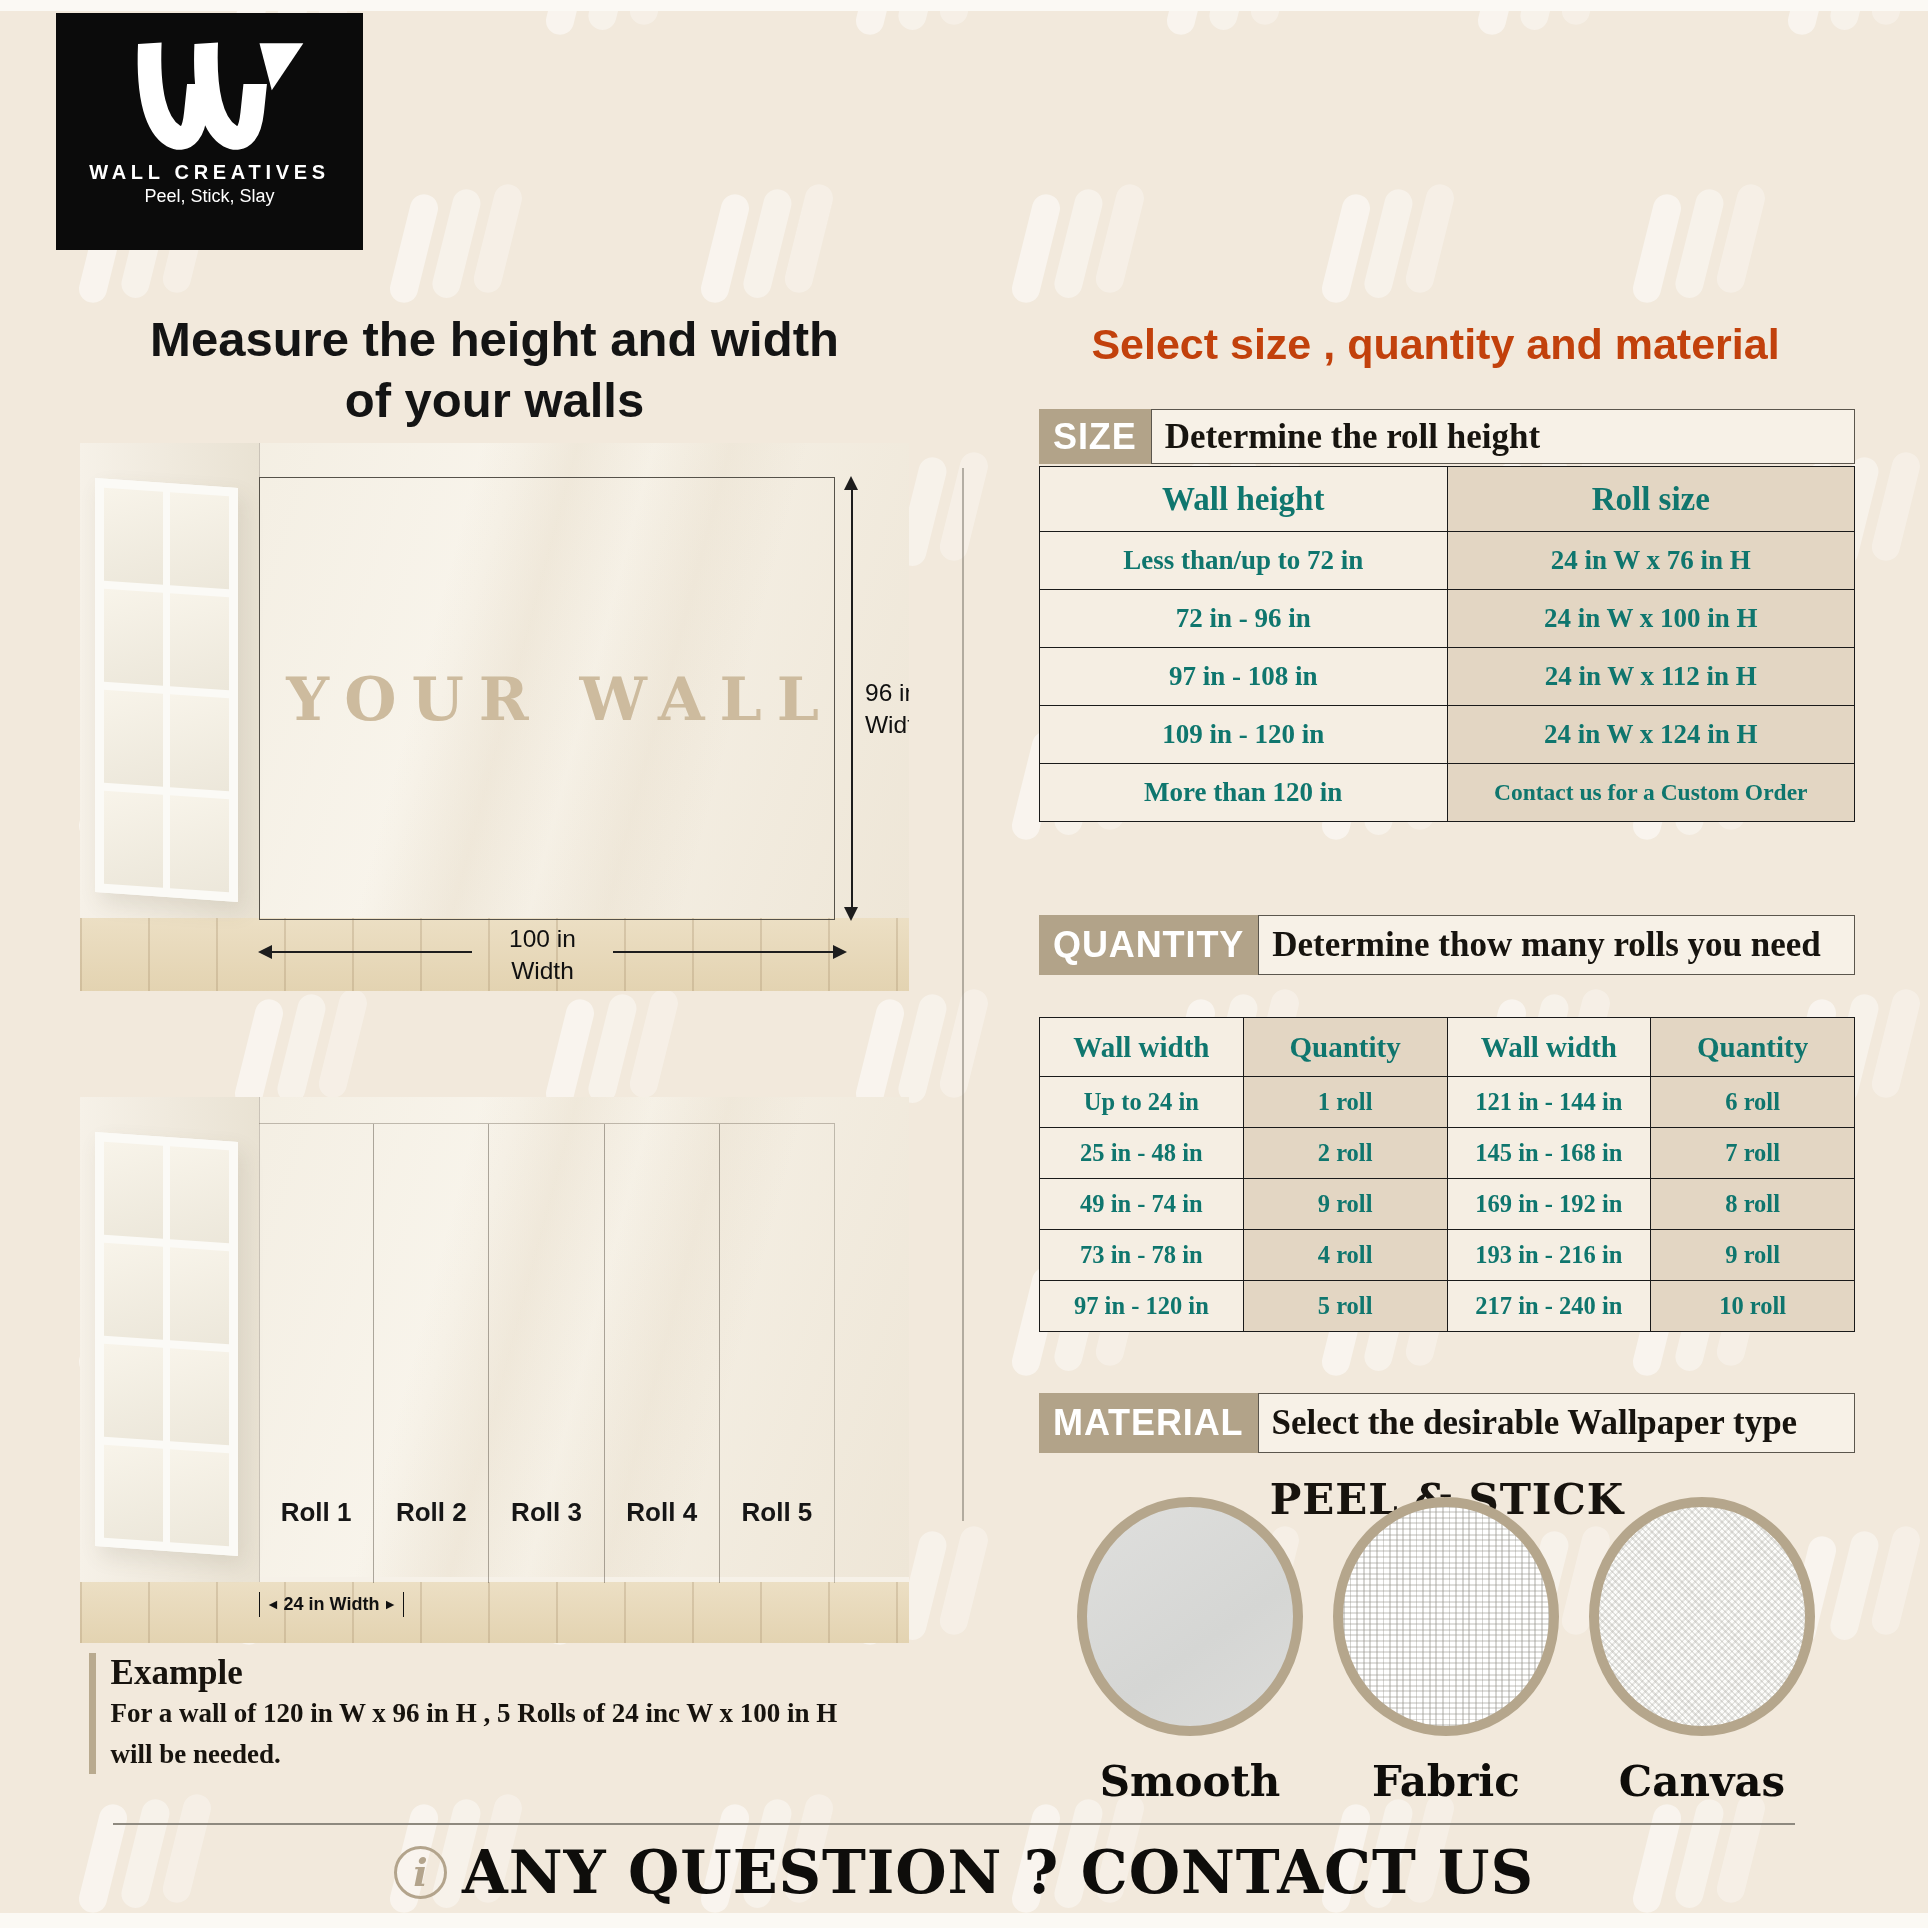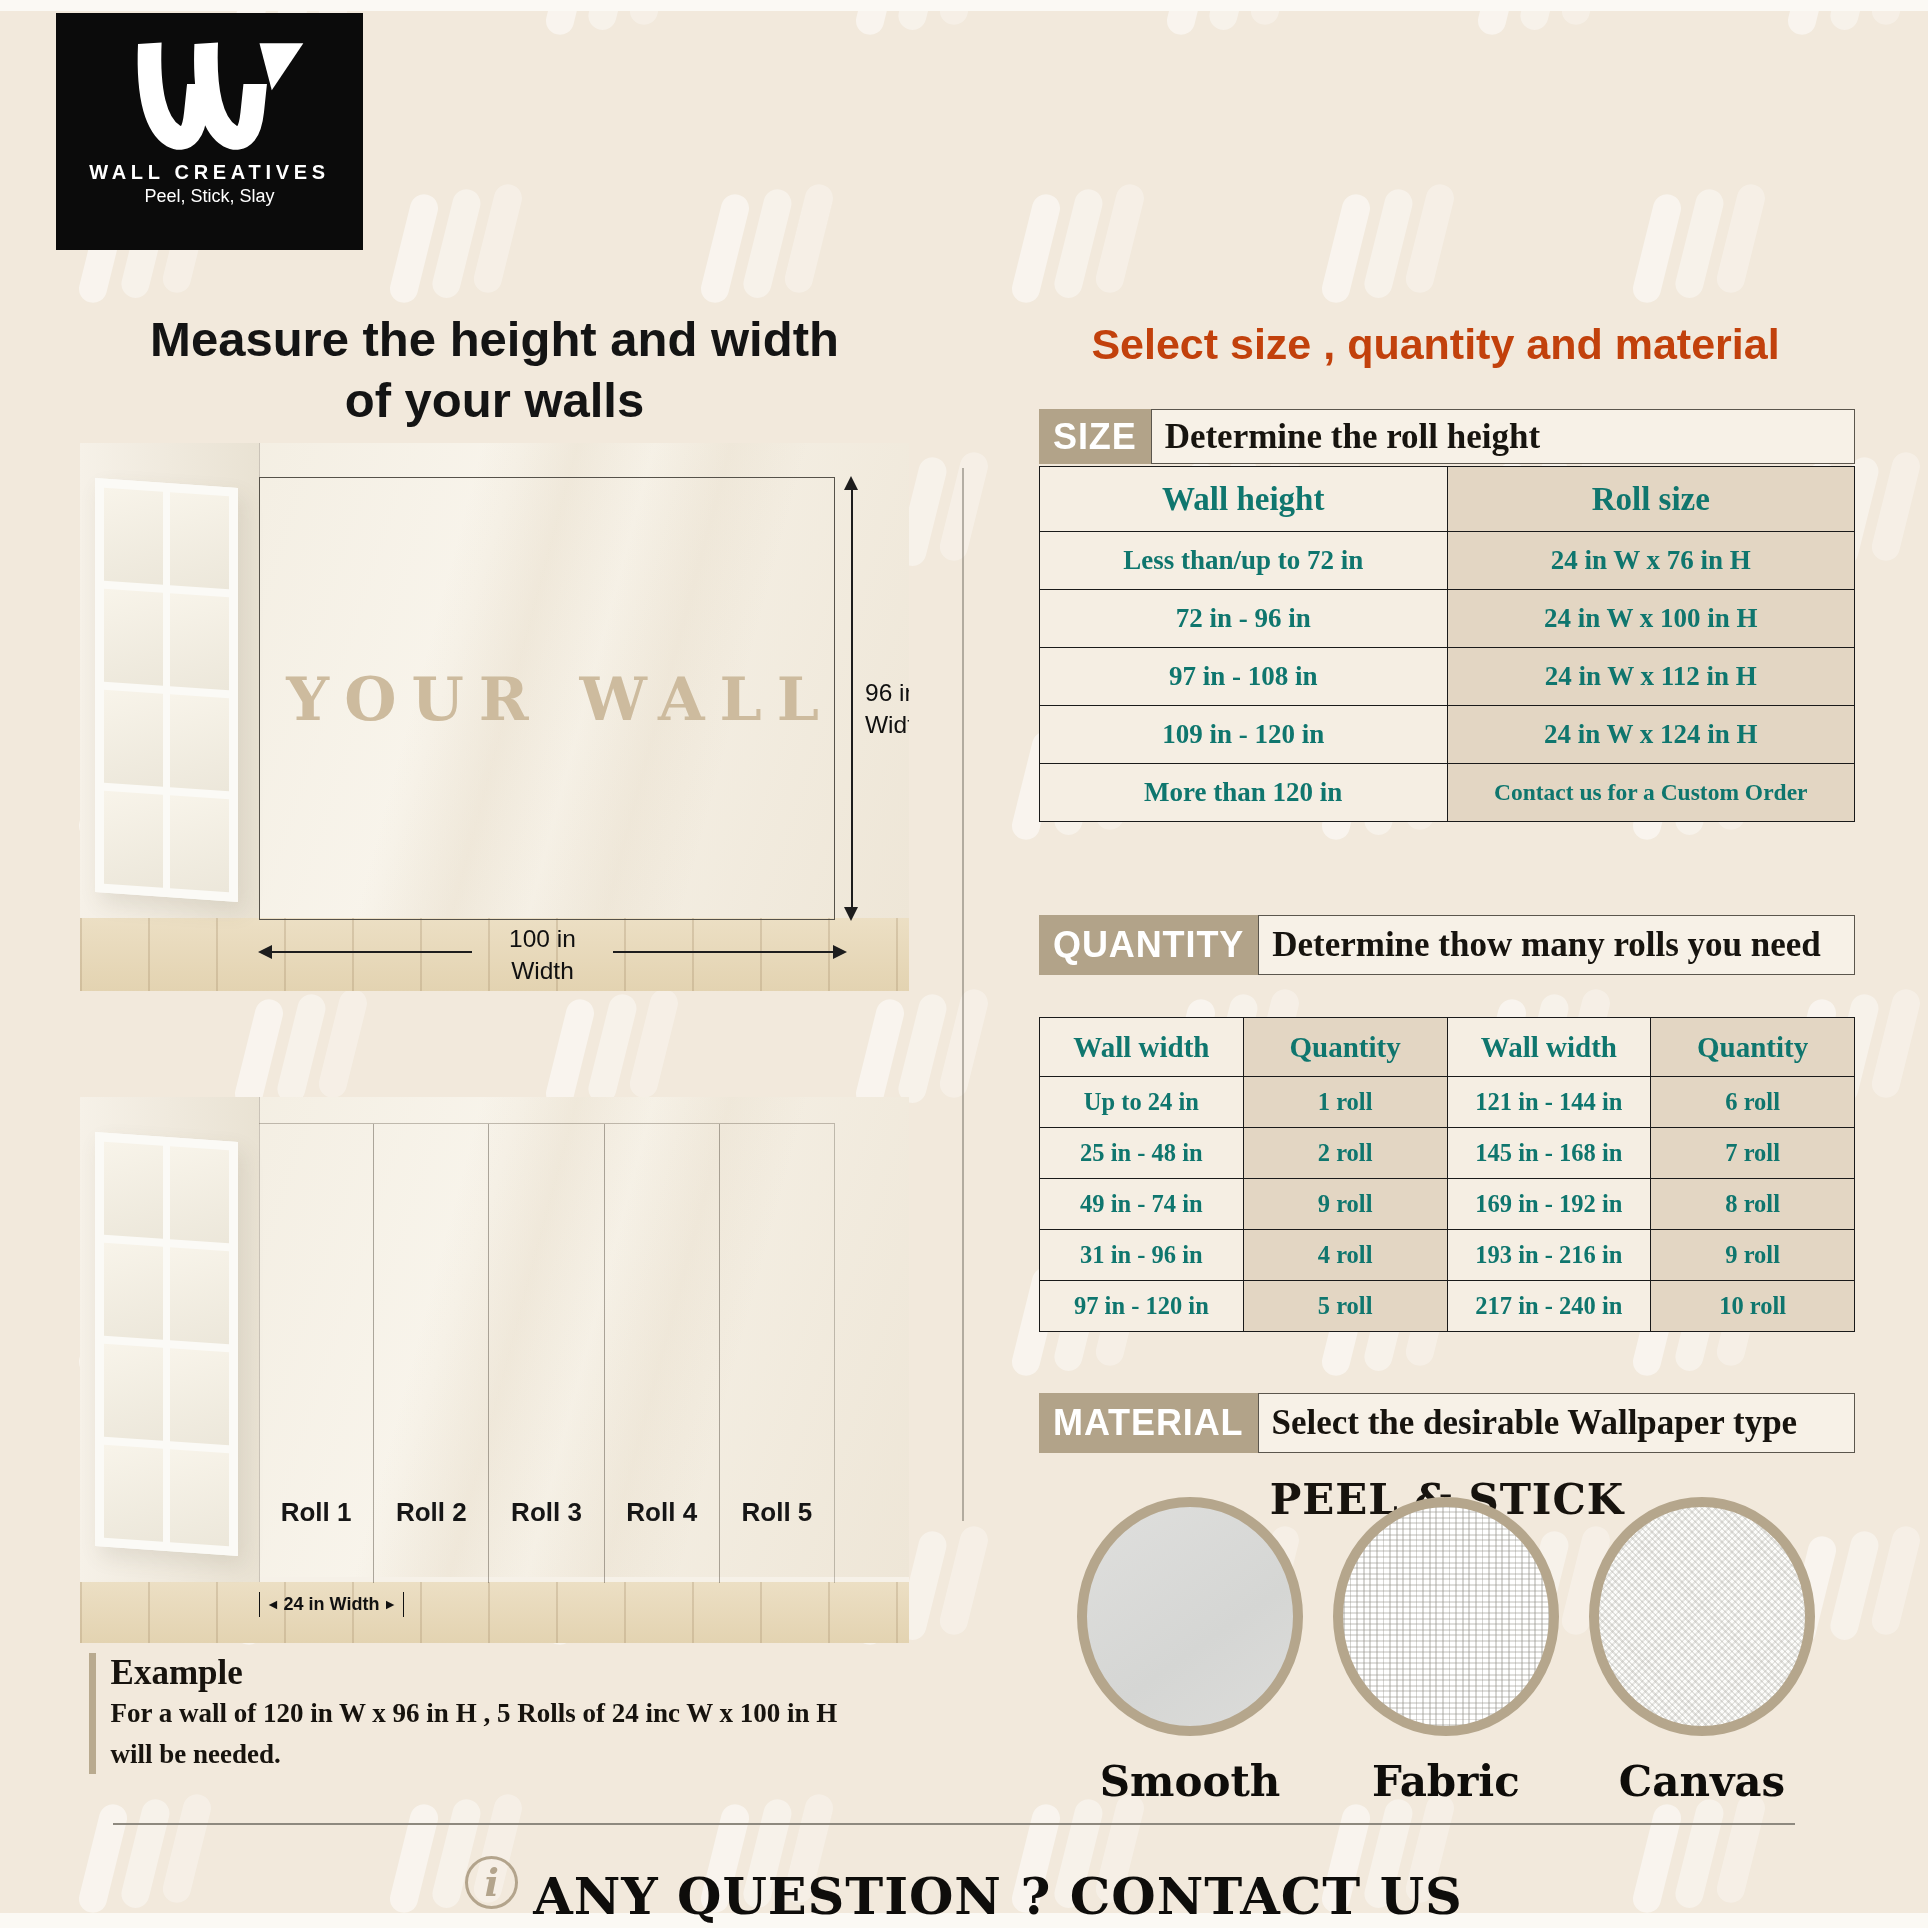--- a/index.html
+++ b/index.html
@@ -138,22 +138,22 @@
   .mat-label{position:absolute;top:1757px;width:226px;text-align:center;font-size:42px;color:#0f0d0a;}
   .mat-label.m1{left:1077px;} .mat-label.m2{left:1333px;} .mat-label.m3{left:1589px;}
 
   
   .rule{position:absolute;left:113px;top:1823px;width:1682px;height:1.9px;background:#8e897f;}
   .footer{position:absolute;left:0;top:1838px;width:1928px;display:flex;align-items:center;
           justify-content:center;gap:15px;}
   .info-icon{width:53px;height:53px;border-radius:50%;border:3.8px solid #b3a48c;box-sizing:border-box;
              color:#b3a48c;display:flex;align-items:center;justify-content:center;
              font-family:"DejaVu Serif",serif;font-style:italic;font-weight:700;font-size:38px;}
-  .footer-text{font-family:"DejaVu Serif","Liberation Serif",serif;font-weight:700;font-size:51px;
-               letter-spacing:0.9px;color:#0e0d0b;white-space:nowrap;margin-top:28px;}
+  .footer-text{font-family:"DejaVu Serif","Liberation Serif",serif;font-weight:700;font-size:59px;
+               letter-spacing:0.9px;color:#0e0d0b;white-space:nowrap;}
 </style>
 </head>
 <body>
 
 <div class="page">
   <div class="pattern">
       <span class="wm" style="left: 245px; top: -75px;"></span>
       <span class="wm" style="left: 556px; top: -75px;"></span>
       <span class="wm" style="left: 866px; top: -75px;"></span>
       <span class="wm" style="left: 1177px; top: -75px;"></span>
@@ -366,21 +366,21 @@
           <td class="c-cream">145 in - 168 in</td>
           <td class="c-tan">7 roll</td>
         </tr>
       <tr>
           <td class="c-cream">49 in - 74 in</td>
           <td class="c-tan">9 roll</td>
           <td class="c-cream">169 in - 192 in</td>
           <td class="c-tan">8 roll</td>
         </tr>
       <tr>
-          <td class="c-cream">31 in - 96 in</td>
+          <td class="c-cream">73 in - 78 in</td>
           <td class="c-tan">4 roll</td>
           <td class="c-cream">193 in - 216 in</td>
           <td class="c-tan">9 roll</td>
         </tr>
       <tr>
           <td class="c-cream">97 in - 120 in</td>
           <td class="c-tan">5 roll</td>
           <td class="c-cream">217 in - 240 in</td>
           <td class="c-tan">10 roll</td>
         </tr>

